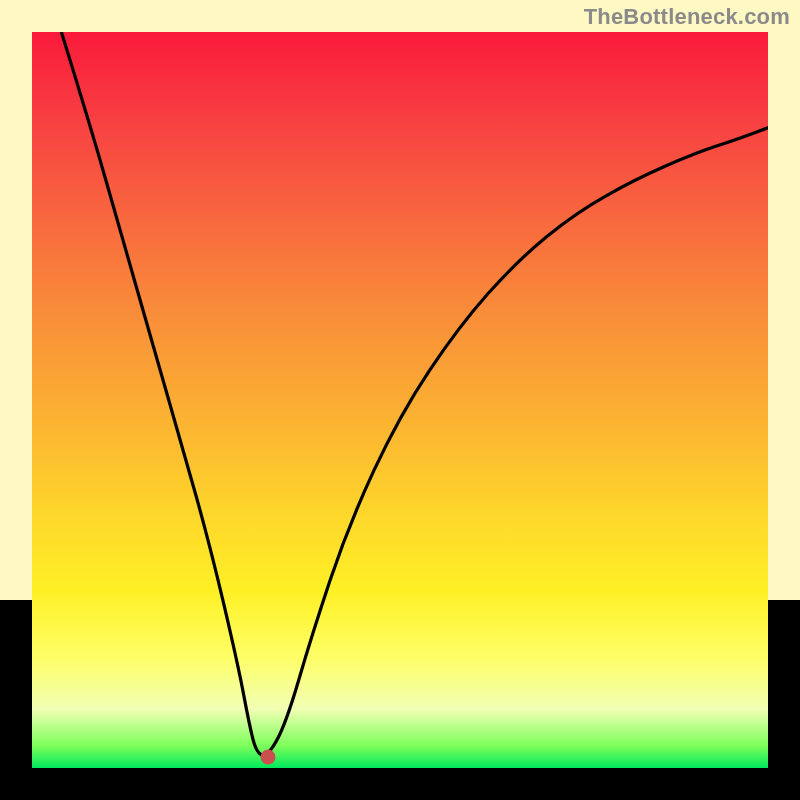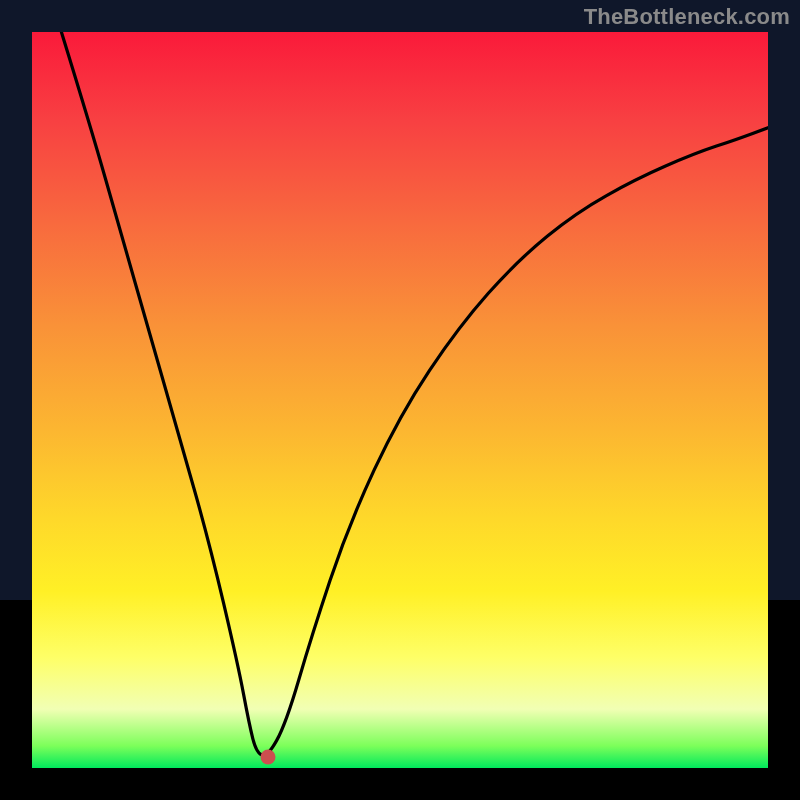--- a/index.html
+++ b/index.html
@@ -1,17 +1,17 @@
 <!DOCTYPE html>
 <html><head>
 <meta charset="utf-8">
 <style>
   * { margin: 0; padding: 0; box-sizing: border-box; }
   html, body { width: 800px; height: 800px; overflow: hidden; background: #000; }
-  .page { position: relative; width: 800px; height: 600px; background: #0f172a; }
+  .page { position: relative; width: 800px; height: 600px; background: #fef9c3; }
   .watermark {
     position: absolute;
     top: 4px;
     right: 10px;
     font-family: Arial, Helvetica, sans-serif;
     font-size: 22px;
     font-weight: 600;
     color: #8a8a8a;
     letter-spacing: 0.2px;
     user-select: none;

